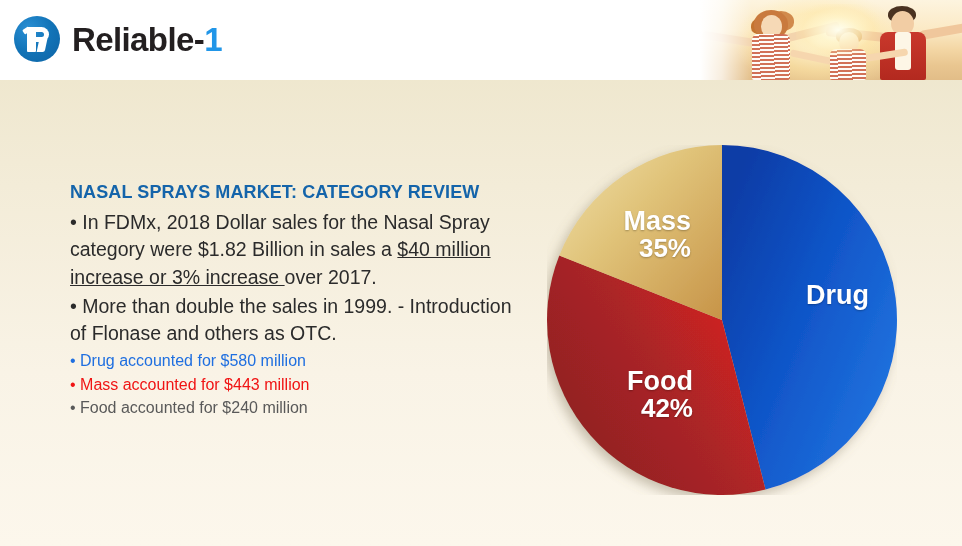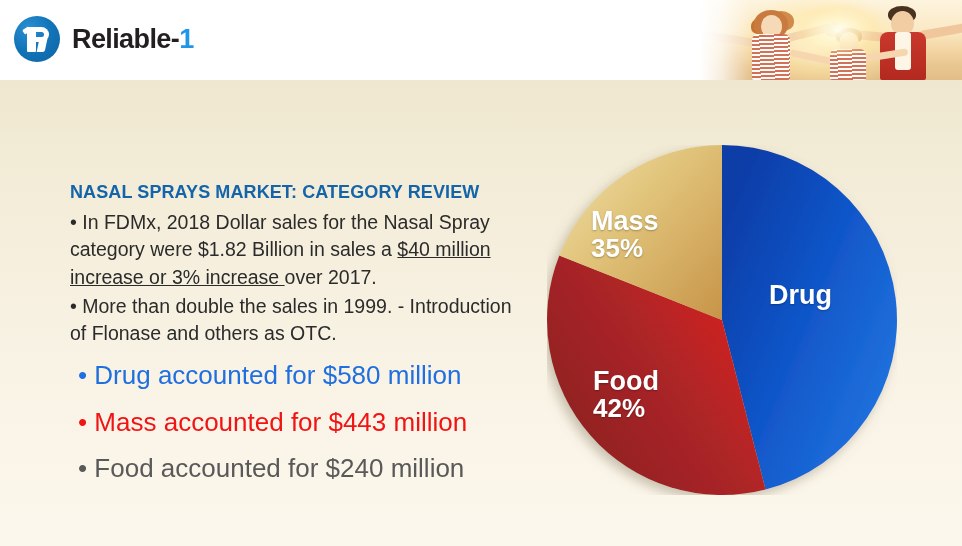--- a/index.html
+++ b/index.html
@@ -43,21 +43,21 @@
     position:absolute;left:24px;top:23px;
     width:8px;height:13px;background:#ffffff;
     transform:skewX(-12deg);border-radius:0 0 2px 0;
   }
   #logo-mark .glyph-one-serif{
     position:absolute;left:9px;top:12px;
     width:7px;height:5px;background:#ffffff;
     transform:rotate(-34deg);border-radius:1px;
   }
   #logo-text{
-    font-size:27px;font-weight:bold;letter-spacing:-0.6px;
+    font-size:33px;font-weight:bold;letter-spacing:-0.6px;
     color:#231f20;line-height:1;white-space:nowrap;
   }
   #logo-text .accent{color:#2196e8;}
 
   
   #hero-photo{
     position:absolute;right:0;top:0;width:262px;height:80px;
     overflow:hidden;
     background:
       radial-gradient(ellipse 120px 70px at 46% 52%,rgba(255,246,214,.95) 0%,rgba(255,233,170,.55) 42%,rgba(255,214,140,0) 72%),
@@ -117,33 +117,33 @@
   #kicker{
     font-size:18px;font-weight:bold;color:#1464aa;
     letter-spacing:.1px;margin:0 0 6px 0;line-height:1.15;
   }
   .para{
     font-size:19.5px;color:#2b2b2b;line-height:1.42;
     margin:0 0 1px 0;
   }
   .para .u{text-decoration:underline;}
   .bullet-line{
-    font-size:26px;line-height:1.48;margin:8px;white-space:nowrap;
+    font-size:16px;line-height:1.48;margin:0;white-space:nowrap;
   }
   .bullet-line.drug{color:#1f6fe0;}
   .bullet-line.mass{color:#f01414;}
   .bullet-line.food{color:#595959;}
 
   
   #pie-wrap{
     position:absolute;left:547px;top:145px;width:350px;height:350px;z-index:2;
   }
   #pie-svg{display:block;width:350px;height:350px;}
   .slice-label{
-    position:absolute;color:#ffffff;text-align:left;
+    position:absolute;color:#ffffff;text-align:right;
     text-shadow:0 1px 2px rgba(0,0,0,.28);
     line-height:1.04;pointer-events:none;
   }
   .slice-label .name{font-size:27px;font-weight:bold;display:block;}
   .slice-label .pct{font-size:26px;font-weight:bold;display:block;}
   #label-drug{left:222px;top:136px;width:100px;}
   #label-mass{left:44px;top:62px;width:100px;}
   #label-food{left:46px;top:222px;width:100px;}
 </style>
 </head>

